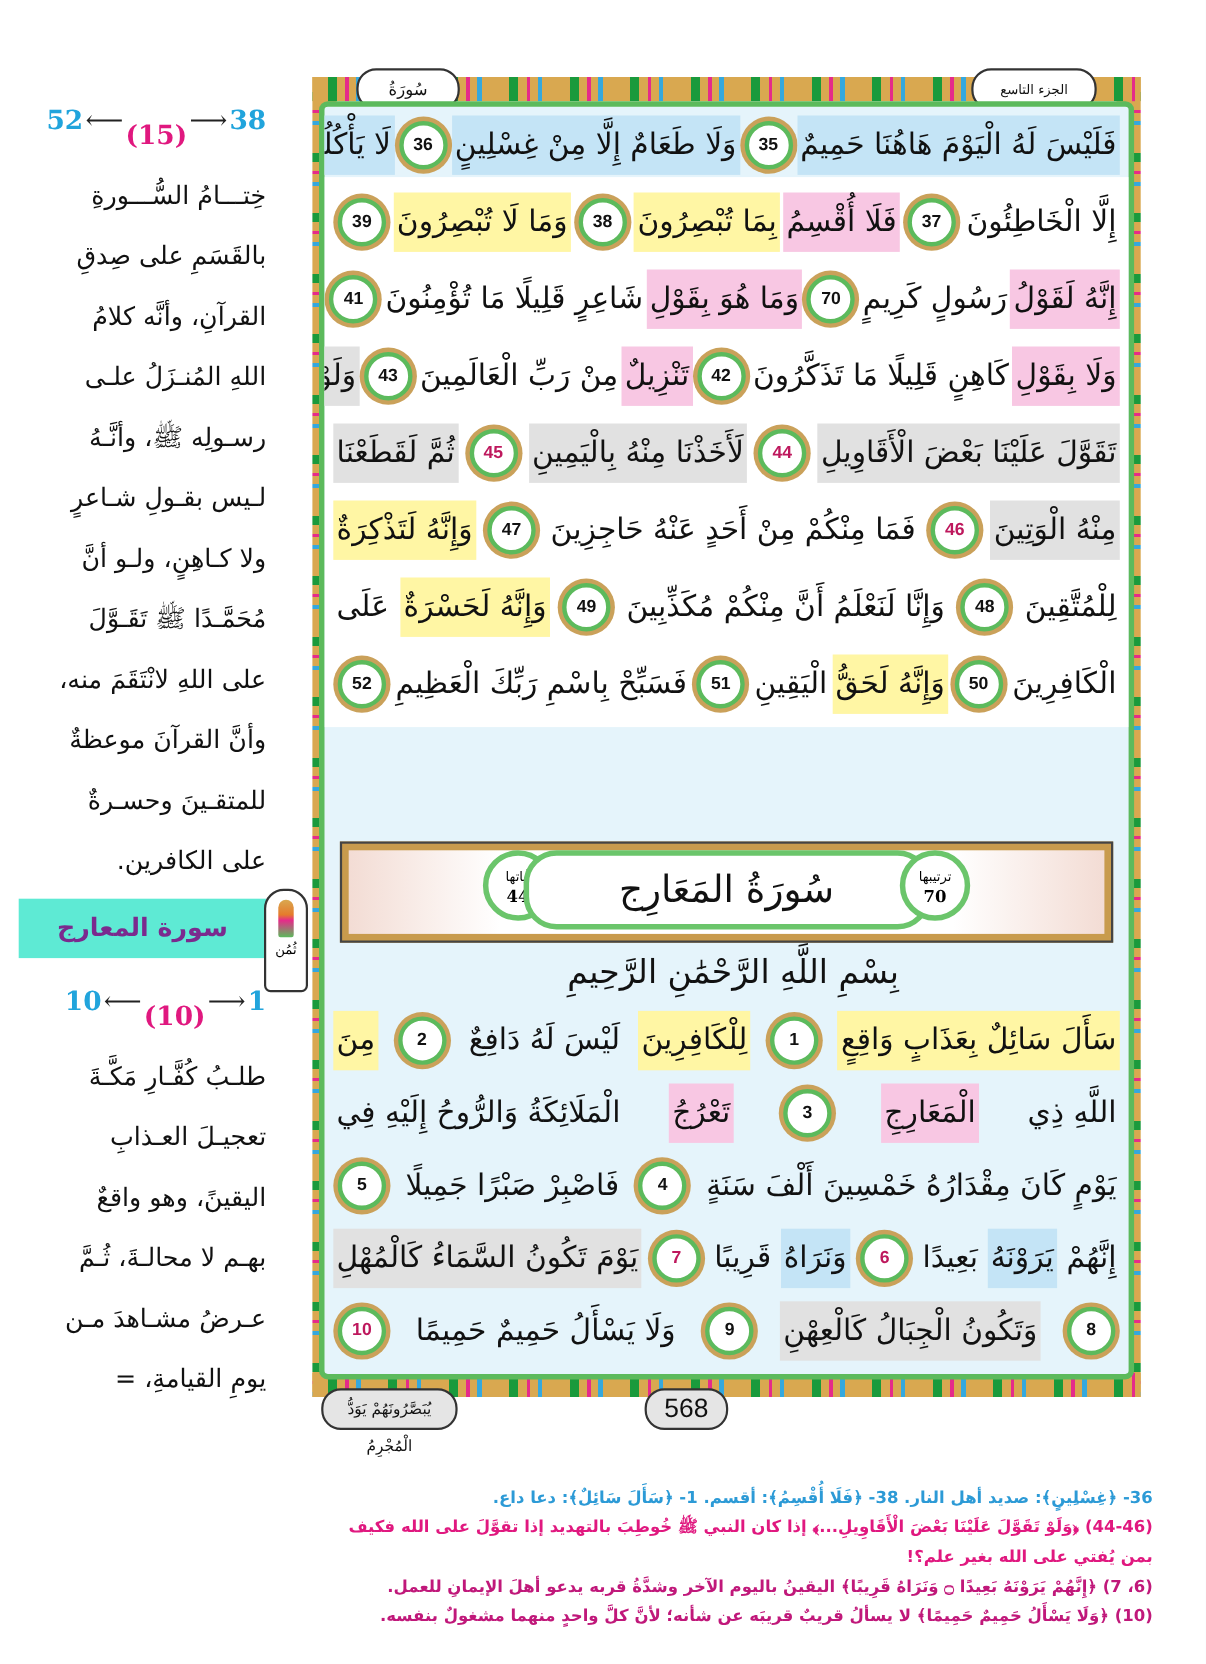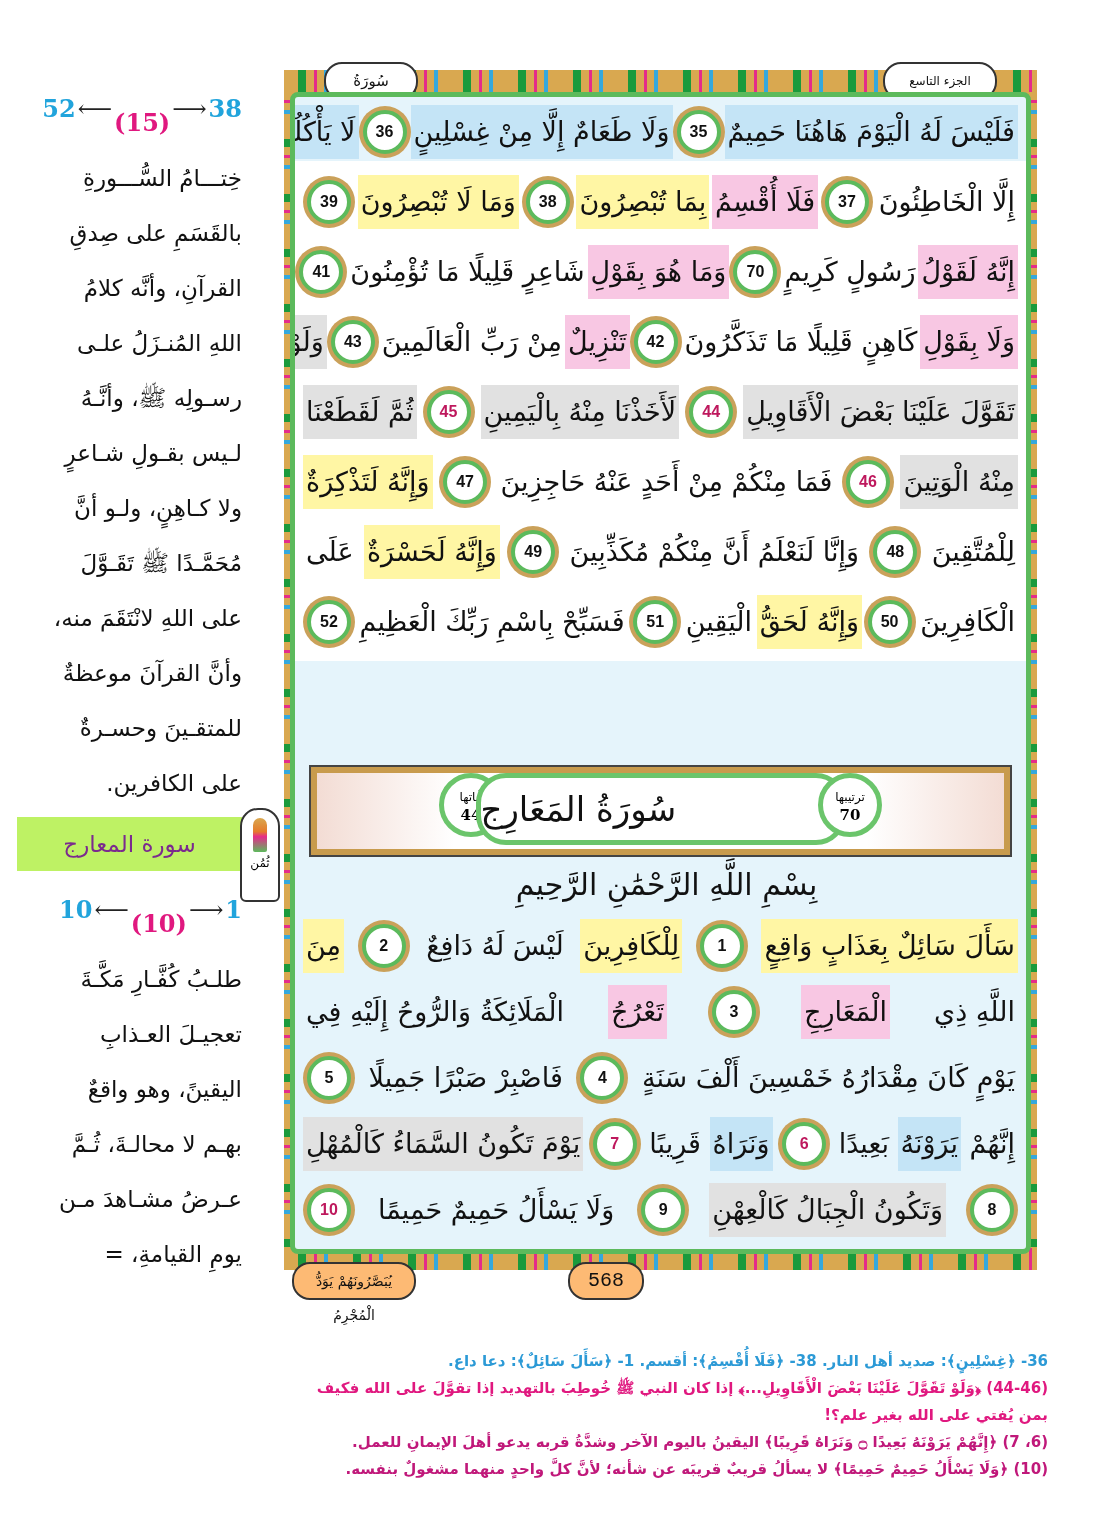--- a/index.html
+++ b/index.html
@@ -4,51 +4,51 @@
 <style>
   html,body{margin:0;padding:0;background:#ffffff;}
   body{width:1096px;height:1513px;position:relative;overflow:hidden;font-family:"DejaVu Sans",sans-serif;}
   
   .sidebar{position:absolute;left:30px;top:80px;width:212px;direction:rtl;text-align:right;}
   .range{direction:ltr;text-align:center;font-family:"DejaVu Serif",serif;font-weight:bold;font-size:24px;margin:0 0 14px 0;display:flex;justify-content:flex-end;gap:2px;align-items:center;}
   .range .blue{color:#21a4dc;}
   .range .pink{color:#e0187f;margin-top:28px;}
   .range .arrow{color:#222;font-weight:normal;}
   .sidebar p{margin:0;font-size:23px;line-height:55px;color:#111;}
-  .surah-label{background:#bef264;color:#7b2a8e;text-align:center;font-size:23px;line-height:54px;margin:6px 0 10px 0;width:225px;}
+  .surah-label{background:#5eead4;color:#7b2a8e;text-align:center;font-size:23px;line-height:54px;margin:6px 0 10px 0;width:225px;font-weight:bold;}
   
   .frame{position:absolute;left:262px;top:48px;width:797px;height:1244px;}
   .border-band{position:absolute;inset:0;border:22px solid transparent;
      background:
        repeating-linear-gradient(90deg,#d9a850 0 14px,#1a9a3c 14px 22px,#d9a850 22px 30px,#e52b8a 30px 33px,#d9a850 33px 40px,#35a8dd 40px 44px,#d9a850 44px 55px) top/100% 22px no-repeat,
        repeating-linear-gradient(90deg,#d9a850 0 14px,#1a9a3c 14px 22px,#d9a850 22px 30px,#e52b8a 30px 33px,#d9a850 33px 40px,#35a8dd 40px 44px,#d9a850 44px 55px) bottom/100% 22px no-repeat,
        repeating-linear-gradient(180deg,#d9a850 0 14px,#1a9a3c 14px 22px,#d9a850 22px 30px,#e52b8a 30px 33px,#d9a850 33px 40px,#35a8dd 40px 44px,#d9a850 44px 55px) left/22px 100% no-repeat,
        repeating-linear-gradient(180deg,#d9a850 0 14px,#1a9a3c 14px 22px,#d9a850 22px 30px,#e52b8a 30px 33px,#d9a850 33px 40px,#35a8dd 40px 44px,#d9a850 44px 55px) right/22px 100% no-repeat;
   }
   .inner{position:absolute;left:28px;top:44px;width:731px;height:1152px;border:5px solid #5cba5c;border-radius:8px;background:#e5f4fb;overflow:hidden;}
   .header-pill{position:absolute;top:14px;height:34px;background:#fff;border:2px solid #333;border-radius:18px;font-size:15px;line-height:34px;text-align:center;direction:rtl;color:#111;padding:0 10px;}
   .pill-surah{left:62px;width:70px;}
   .pill-juz{right:62px;width:90px;font-size:12px;}
-  .footer-pill{position:absolute;bottom:-8px;height:34px;background:#fdba74;border:2px solid #333;border-radius:18px;line-height:34px;text-align:center;color:#111;}
+  .footer-pill{position:absolute;bottom:-8px;height:34px;background:#e5e5e5;border:2px solid #333;border-radius:18px;line-height:34px;text-align:center;color:#111;}
   .pill-catch{left:30px;width:120px;font-size:14px;direction:rtl;}
-  .pill-page{left:306px;width:72px;font-size:20px;font-family:Liberation Mono, monospace;}
+  .pill-page{left:324px;width:72px;font-size:24px;font-family:Liberation Sans, sans-serif;}
   
   .line{position:absolute;left:8px;right:8px;height:62px;display:flex;flex-direction:row-reverse;justify-content:space-between;align-items:center;direction:ltr;}
   .seg{font-family:"DejaVu Sans",sans-serif;font-size:27px;color:#111;direction:rtl;white-space:nowrap;padding:4px 3px;line-height:46px;}
   .hl-yellow{background:#fff6a4;}
   .hl-pink{background:#f8c7e3;}
   .hl-blue{background:#c4e4f6;}
   .hl-gray{background:#e1e1e1;}
   .marker{width:36px;height:36px;flex:0 0 36px;border-radius:50%;background:#fff;border:4px solid #5cba5c;box-shadow:0 0 0 4px #caa15a;font-family:"Liberation Sans",sans-serif;font-weight:bold;font-size:16px;color:#111;display:flex;align-items:center;justify-content:center;margin:0 4px;}
   .marker.pink{color:#be185d;}
   .white-band{position:absolute;left:0;right:0;background:#ffffff;}
   
   .banner{position:absolute;left:14px;right:14px;top:668px;height:88px;background:#c89b4d;border:2px solid #444;}
   .banner-inner{position:absolute;inset:6px;background:linear-gradient(90deg,#f3dcd4 0,#ffffff 20%,#ffffff 80%,#f3dcd4 100%);}
-  .banner-title{position:absolute;left:50%;top:6px;transform:translateX(-50%);width:360px;height:62px;background:#fff;border:5px solid #6bc56b;border-radius:30px;text-align:left;line-height:62px;font-size:34px;direction:rtl;color:#111;}
+  .banner-title{position:absolute;left:50%;top:6px;transform:translateX(-50%);width:360px;height:62px;background:#fff;border:5px solid #6bc56b;border-radius:30px;text-align:center;line-height:62px;font-size:34px;direction:rtl;color:#111;}
   .banner-circle{position:absolute;top:6px;width:64px;height:64px;border-radius:50%;background:#fff;border:5px solid #6bc56b;text-align:center;font-size:12px;line-height:18px;direction:rtl;box-sizing:border-box;padding-top:10px;}
   .banner-circle .num{font-family:"DejaVu Serif",serif;font-size:15px;font-weight:bold;display:block;}
   .bc-left{left:128px;}
   .bc-right{right:128px;}
   .bismillah{position:absolute;left:0;right:0;top:770px;text-align:center;font-size:30px;direction:rtl;color:#111;padding-left:12px;}
   
   .hizb{position:absolute;left:240px;top:808px;width:36px;height:90px;border:2px solid #333;border-radius:18px 18px 6px 6px;background:#fff;text-align:center;font-size:12px;direction:rtl;}
   .hizb .orn{display:block;margin:8px auto 4px;width:14px;height:34px;background:linear-gradient(#d9a850,#e57b2c 40%,#e52b8a 55%,#5cba5c);border-radius:7px 7px 2px 2px;}
   
   .notes{position:absolute;left:290px;right:48px;top:1348px;direction:rtl;text-align:right;font-family:"DejaVu Sans",sans-serif;font-weight:bold;font-size:15px;line-height:27px;}

